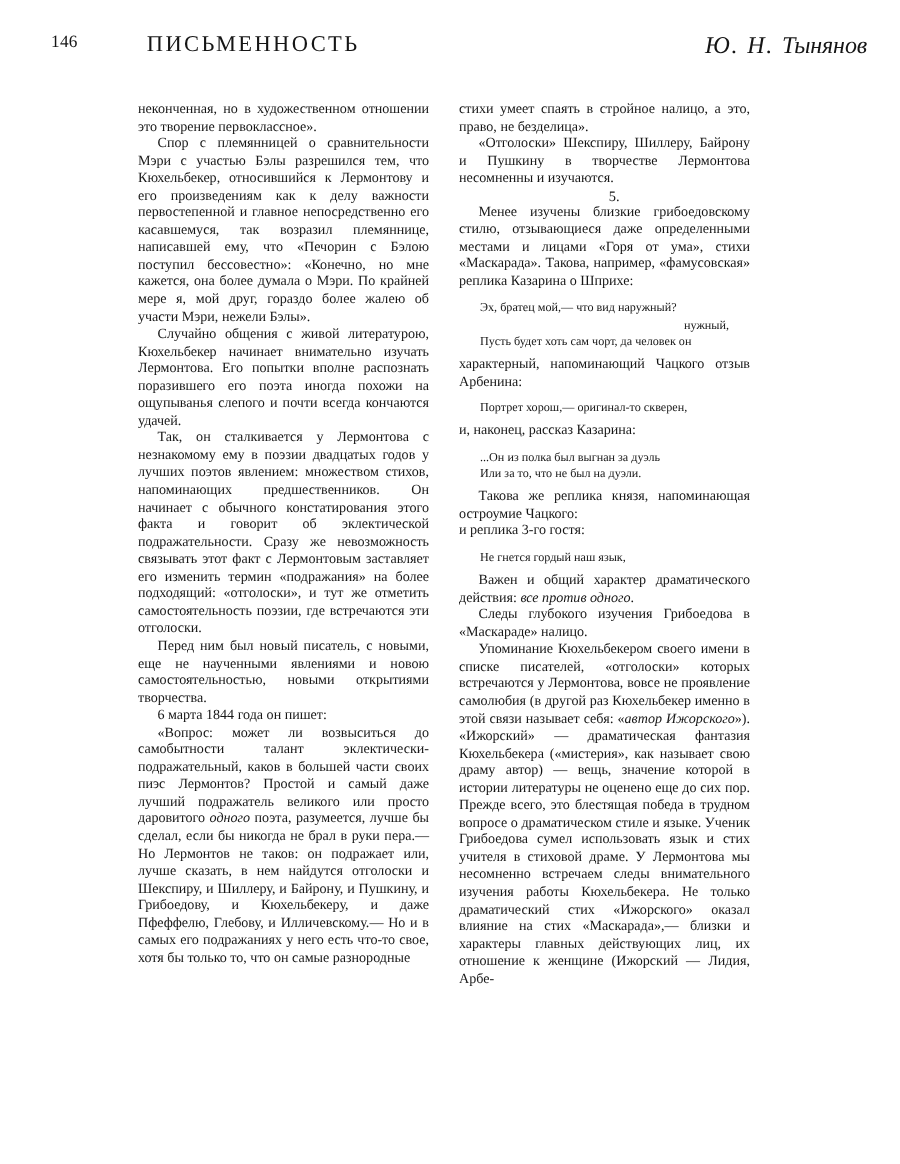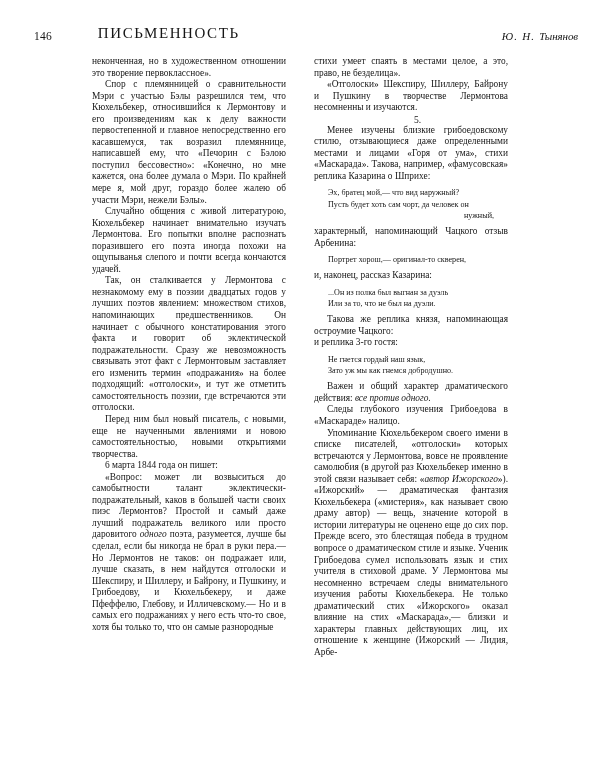--- a/index.html
+++ b/index.html
@@ -24,53 +24,53 @@
   }
 
   
   .running-head {
     position: absolute;
     top: 22px;
     left: 34px;
     right: 22px;
     height: 20px;
     display: flex;
-    align-items: flex-end;
+    align-items: flex-start;
   }
   .folio {
     font-size: 11.5px;
     letter-spacing: 0.2px;
     color: #151515;
   }
   .head-title {
     margin-left: 46px;
     font-size: 15px;
     letter-spacing: 1.6px;
     color: #151515;
   }
   .head-author {
     margin-left: auto;
     font-style: italic;
-    font-size: 11px;
+    font-size: 16px;
     letter-spacing: 0.3px;
     color: #151515;
     white-space: nowrap;
   }
   .head-author .ini { letter-spacing: 1.2px; }
   .head-author .surname { letter-spacing: -0.1px; }
 
   
   .columns {
     position: absolute;
-    top: 56px;
+    top: 68px;
     left: 92px;
     width: 488px;
     height: 700px;
     display: flex;
-    gap: 28px;
+    gap: 20px;
   }
   .col {
     width: 194px;
     font-size: 9.4px;
     line-height: 11.55px;
     text-align: justify;
     text-justify: inter-word;
     hyphens: manual;
     color: #161616;
   }
@@ -134,43 +134,42 @@
         <p class="cont">неконченная, но в художественном отношении это творение первоклассное».</p>
         <p>Спор с племянницей о сравнительности Мэри с участью Бэлы разрешился тем, что Кюхельбекер, относившийся к Лермонтову и его произведениям как к делу важности первостепенной и главное непосредственно его касавшемуся, так возразил племяннице, написавшей ему, что «Печорин с Бэлою поступил бессовестно»: «Конечно, но мне кажется, она более думала о Мэри. По крайней мере я, мой друг, гораздо более жалею об участи Мэри, нежели Бэлы».</p>
         <p>Случайно общения с живой литературою, Кюхельбекер начинает внимательно изучать Лермонтова. Его попытки вполне распознать поразившего его поэта иногда похожи на ощупыванья слепого и почти всегда кончаются удачей.</p>
         <p>Так, он сталкивается у Лермонтова с незнакомому ему в поэзии двадцатых годов у лучших поэтов явлением: множеством стихов, напоминающих предшественников. Он начинает с обычного констатирования этого факта и говорит об эклектической подражательности. Сразу же невозможность связывать этот факт с Лермонтовым заставляет его изменить термин «подражания» на более подходящий: «отголоски», и тут же отметить самостоятельность поэзии, где встречаются эти отголоски.</p>
         <p>Перед ним был новый писатель, с новыми, еще не наученными явлениями и новою самостоятельностью, новыми открытиями творчества.</p>
         <p>6 марта 1844 года он пишет:</p>
         <p><span>«Вопрос: может ли возвыситься до самобытности талант эклектически-подражательный, каков в большей части своих пиэс Лермонтов? Простой и самый даже лучший подражатель великого или просто даровитого </span><span class="ital">одного</span><span> поэта, разумеется, лучше бы сделал, если бы никогда не брал в руки пера.— Но Лермонтов не таков: он подражает или, лучше сказать, в нем найдутся отголоски и Шекспиру, и Шиллеру, и Байрону, и Пушкину, и Грибоедову, и Кюхельбекеру, и даже Пфеффелю, Глебову, и Илличевскому.— Но и в самых его подражаниях у него есть что-то свое, хотя бы только то, что он самые разнородные</span></p>
       </div>
 
     <div class="col" id="col-right">
-        <p class="cont">стихи умеет спаять в местами целое, а это, право, не безделица».</p>
+        <p class="cont">стихи умеет спаять в стройное налицо, а это, право, не безделица».</p>
         <p>«Отголоски» Шекспиру, Шиллеру, Байрону и Пушкину в творчестве Лермонтова несомненны и изучаются.</p>
         <p class="section-num">5.</p>
         <p>Менее изучены близкие грибоедовскому стилю, отзывающиеся даже определенными местами и лицами «Горя от ума», стихи «Маскарада». Такова, например, «фамусовская» реплика Казарина о Шприхе:</p>
         <div class="verse">
           <span class="vline">Эх, братец мой,— что вид наружный?</span>
+          <span class="vline runover">нужный,</span>
           <span class="vline">Пусть будет хоть сам чорт, да человек он</span>
-          <span class="vline runover">нужный,</span>
         </div>
         <p class="cont">характерный, напоминающий Чацкого отзыв Арбенина:</p>
         <div class="verse">
           <span class="vline">Портрет хорош,— оригинал-то скверен,</span>
         </div>
         <p class="cont">и, наконец, рассказ Казарина:</p>
         <div class="verse">
           <span class="vline">...Он из полка был выгнан за дуэль</span>
           <span class="vline">Или за то, что не был на дуэли.</span>
         </div>
         <p>Такова же реплика князя, напоминающая остроумие Чацкого:</p>
         <p class="cont">и реплика 3-го гостя:</p>
         <div class="verse">
           <span class="vline">Не гнется гордый наш язык,</span>
-          <span class="vline">Зато уж мы как гнемся добродушно.</span>
         </div>
         <p><span>Важен и общий характер драматического действия: </span><span class="ital">все против одного</span><span>.</span></p>
         <p>Следы глубокого изучения Грибоедова в «Маскараде» налицо.</p>
         <p><span>Упоминание Кюхельбекером своего имени в списке писателей, «отголоски» которых встречаются у Лермонтова, вовсе не проявление самолюбия (в другой раз Кюхельбекер именно в этой связи называет себя: «</span><span class="ital">автор Ижорского</span><span>»). «Ижорский» — драматическая фантазия Кюхельбекера («мистерия», как называет свою драму автор) — вещь, значение которой в истории литературы не оценено еще до сих пор. Прежде всего, это блестящая победа в трудном вопросе о драматическом стиле и языке. Ученик Грибоедова сумел использовать язык и стих учителя в стиховой драме. У Лермонтова мы несомненно встречаем следы внимательного изучения работы Кюхельбекера. Не только драматический стих «Ижорского» оказал влияние на стих «Маскарада»,— близки и характеры главных действующих лиц, их отношение к женщине (Ижорский — Лидия, Арбе-</span></p>
       </div>
 
   </div>
 </div>
 
 </body></html>

